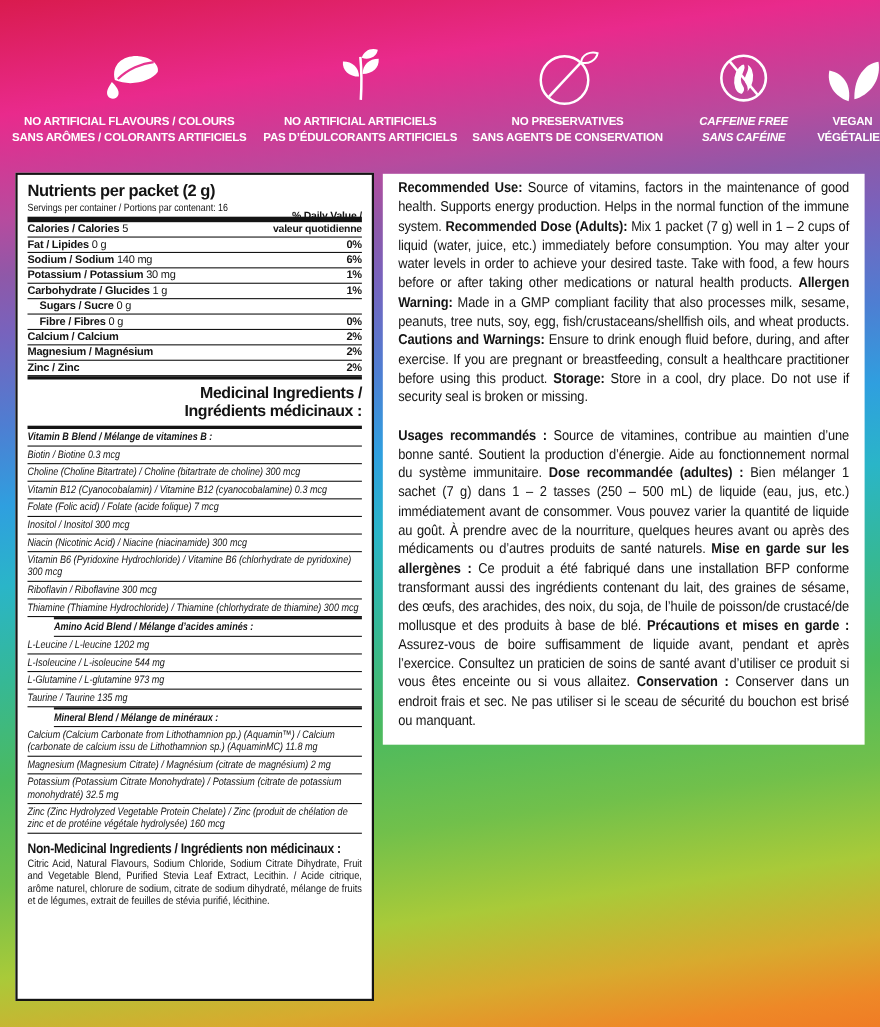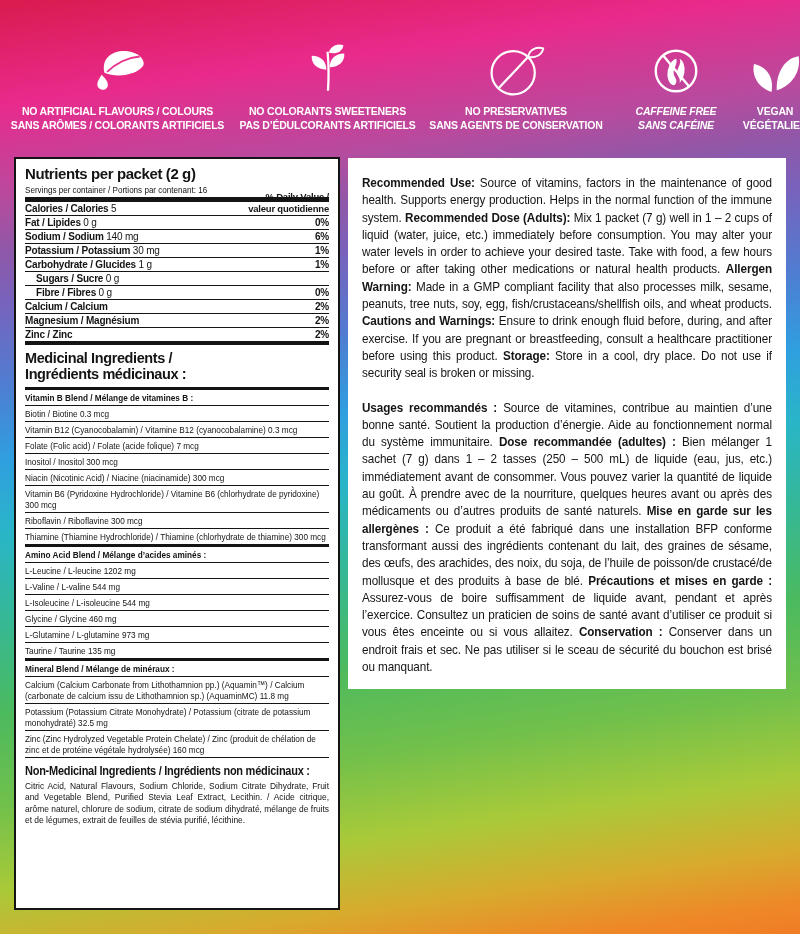--- a/index.html
+++ b/index.html
@@ -24,31 +24,31 @@
   .facts-head { position:relative; }
   .facts-title { font-size:15px; font-weight:bold; line-height:1.08; letter-spacing:-0.4px; }
   .servings { font-size:9.5px; margin-top:2px; width:240px; transform:scaleX(0.85); transform-origin:0 0; white-space:nowrap; }
   .dv-head { position:absolute; right:0; top:25px; text-align:right; font-weight:bold; font-size:9.5px; line-height:1.25; letter-spacing:-0.2px; }
   .bar5 { height:5px; background:#141414; margin-top:2px; }
   .bar3 { height:3px; background:#141414; }
   .nrow { display:flex; justify-content:space-between; align-items:baseline; border-bottom:1px solid #141414; padding:1px 0; font-size:10px; letter-spacing:-0.2px; }
   .nrow.indent { padding-left:11px; }
   .nrow .val { font-weight:normal; }
   .nrow .ndv { font-weight:bold; }
-  .med-title { font-size:14.5px; font-weight:bold; line-height:1.12; letter-spacing:-0.4px; margin:5px 0 4px; }
-  .grow { border-bottom:1px solid #141414; padding:2px 0; font-size:9.8px; line-height:11px; }
+  .med-title { font-size:14.5px; font-weight:bold; line-height:1.12; letter-spacing:-0.4px; margin:5px 0 4px;text-align:right; }
+  .grow { border-bottom:1px solid #141414; padding:2px 0; font-size:9.8px; line-height:11px;font-style:italic; }
   .grow-inner { display:block; transform:scaleX(0.84); transform-origin:0 0; width:119%; }
   .ghead { font-weight:bold; }
-  .gsep { border-top:2px solid #141414; }
+  .gsep { border-top:2px solid #141414;margin-left:24px; }
   .nonmed { margin-top:6px; }
   .nonmed-title { font-weight:bold; font-size:12.5px; letter-spacing:-0.3px; transform:scaleX(0.88); transform-origin:0 0; width:113.6%; }
   .nonmed-text { font-size:9.8px; line-height:11.6px; text-align:justify; transform:scaleX(0.86); transform-origin:0 0; width:116.3%; margin-top:2px; }
 
   
-  #usage { position:absolute; left:348px; top:158px; width:438px; background:#fff; padding:16px 14px 14px; box-sizing:border-box; color:#141414; }
+  #usage { position:absolute; left:348px; top:158px; width:438px; background:#fff; padding:4px 14px 14px; box-sizing:border-box; color:#141414; }
   .para { font-size:13px; line-height:17.3px; text-align:justify; letter-spacing:-0.1px; transform:scaleX(0.9); transform-origin:0 0; width:111.1%; }
   .para + .para { margin-top:17px; }
   .para b { font-weight:bold; }
 </style>
 </head>
 <body>
 
 <div id="screen" style="background: linear-gradient(172deg, rgb(217, 27, 78) 0%, rgb(233, 42, 140) 10%, rgb(183, 75, 158) 19%, rgb(143, 88, 168) 24%, rgb(119, 99, 189) 29%, rgb(78, 126, 210) 37%, rgb(47, 159, 223) 44%, rgb(42, 181, 200) 51%, rgb(53, 184, 151) 59%, rgb(75, 186, 95) 68%, rgb(113, 192, 75) 77%, rgb(169, 202, 57) 85%, rgb(216, 170, 46) 92%, rgb(238, 136, 39) 97%, rgb(240, 124, 37) 100%);">
 
   <div class="badge" id="badge-1">
@@ -64,21 +64,21 @@
 
   <div class="badge" id="badge-2">
     <span class="icon">
       <svg width="52" height="60" viewBox="0 0 64 64" fill="#fff">
         <path d="M31.5 12 C33 28 33 44 32 60" stroke="#fff" stroke-width="2.8" fill="none"></path>
         <path d="M33 13 C35 5 44 1 51 4 C50 12 41 16 33 13 Z"></path>
         <path d="M30 34 C19 34 11 27 12 17 C23 17 30 24 30 34 Z"></path>
         <path d="M34 31 C45 31 53 24 52 14 C41 14 34 21 34 31 Z"></path>
       </svg>
     </span>
-    <span class="blabel"><span>NO COLORANTS SWEETENERS</span><br><span>PAS D’ÉDULCORANTS ARTIFICIELS</span></span>
+    <span class="blabel"><span>NO ARTIFICIAL ARTIFICIELS</span><br><span>PAS D’ÉDULCORANTS ARTIFICIELS</span></span>
   </div>
 
   <div class="badge" id="badge-3">
     <span class="icon">
       <svg width="62" height="58" viewBox="0 0 66 60" fill="none" stroke="#fff">
         <circle cx="30" cy="34" r="23" stroke-width="2.4"></circle>
         <path d="M15 50 L46 17" stroke-width="2.4"></path>
         <path d="M46 17 C47 9 55 6 62 8 C61 15 53 19 46 17 Z" stroke-width="2"></path>
       </svg>
     </span>
@@ -172,20 +172,23 @@
     <div class="bar3"></div>
 
     <div>
         <div class="grow ghead">
           <span class="grow-inner">Vitamin B Blend / Mélange de vitamines B :</span>
         </div>
         <div class="grow">
           <span class="grow-inner">Biotin / Biotine 0.3 mcg</span>
         </div>
         <div class="grow">
+          <span class="grow-inner">Choline (Choline Bitartrate) / Choline (bitartrate de choline) 300 mcg</span>
+        </div>
+        <div class="grow">
           <span class="grow-inner">Vitamin B12 (Cyanocobalamin) / Vitamine B12 (cyanocobalamine) 0.3 mcg</span>
         </div>
         <div class="grow">
           <span class="grow-inner">Folate (Folic acid) / Folate (acide folique) 7 mcg</span>
         </div>
         <div class="grow">
           <span class="grow-inner">Inositol / Inositol 300 mcg</span>
         </div>
         <div class="grow">
           <span class="grow-inner">Niacin (Nicotinic Acid) / Niacine (niacinamide) 300 mcg</span>
@@ -199,39 +202,36 @@
         <div class="grow">
           <span class="grow-inner">Thiamine (Thiamine Hydrochloride) / Thiamine (chlorhydrate de thiamine) 300 mcg</span>
         </div>
         <div class="grow ghead gsep">
           <span class="grow-inner">Amino Acid Blend / Mélange d’acides aminés :</span>
         </div>
         <div class="grow">
           <span class="grow-inner">L-Leucine / L-leucine 1202 mg</span>
         </div>
         <div class="grow">
-          <span class="grow-inner">L-Valine / L-valine 544 mg</span>
-        </div>
-        <div class="grow">
           <span class="grow-inner">L-Isoleucine / L-isoleucine 544 mg</span>
-        </div>
-        <div class="grow">
-          <span class="grow-inner">Glycine / Glycine 460 mg</span>
         </div>
         <div class="grow">
           <span class="grow-inner">L-Glutamine / L-glutamine 973 mg</span>
         </div>
         <div class="grow">
           <span class="grow-inner">Taurine / Taurine 135 mg</span>
         </div>
         <div class="grow ghead gsep">
           <span class="grow-inner">Mineral Blend / Mélange de minéraux :</span>
         </div>
         <div class="grow">
           <span class="grow-inner">Calcium (Calcium Carbonate from Lithothamnion pp.) (Aquamin™) / Calcium (carbonate de calcium issu de Lithothamnion sp.) (AquaminMC) 11.8 mg</span>
+        </div>
+        <div class="grow">
+          <span class="grow-inner">Magnesium (Magnesium Citrate) / Magnésium (citrate de magnésium) 2 mg</span>
         </div>
         <div class="grow">
           <span class="grow-inner">Potassium (Potassium Citrate Monohydrate) / Potassium (citrate de potassium monohydraté) 32.5 mg</span>
         </div>
         <div class="grow">
           <span class="grow-inner">Zinc (Zinc Hydrolyzed Vegetable Protein Chelate) / Zinc (produit de chélation de zinc et de protéine végétale hydrolysée) 160 mcg</span>
         </div>
       </div>
 
     <div class="nonmed">

